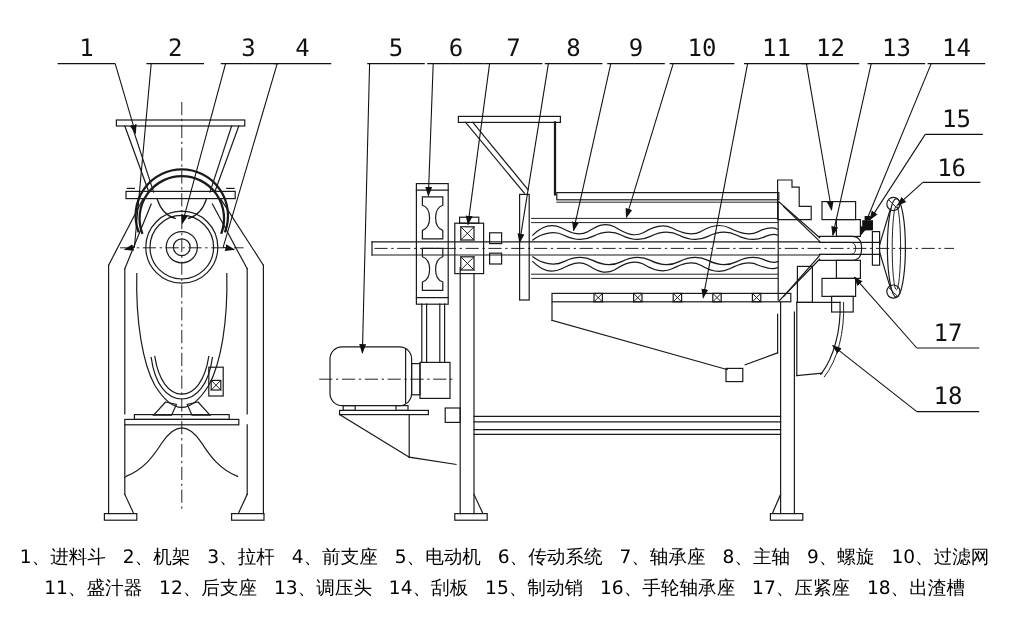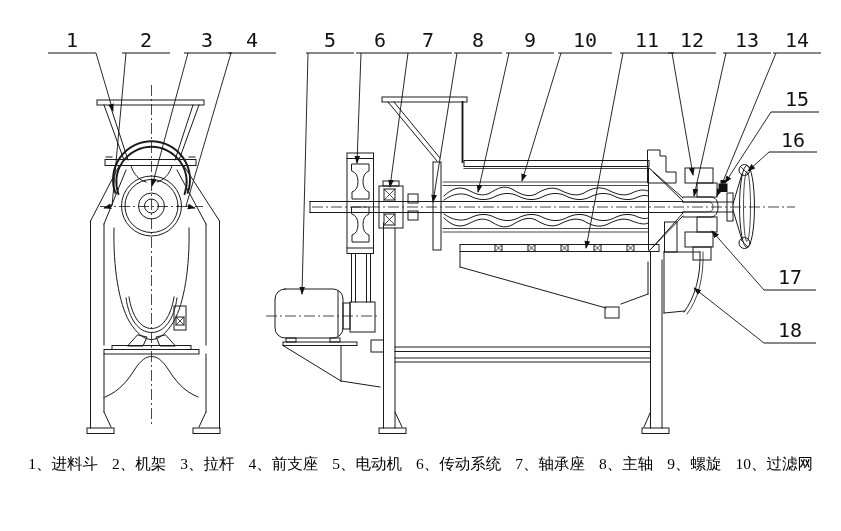--- a/index.html
+++ b/index.html
@@ -9,21 +9,21 @@
   .ln{stroke:#1a1a1a;stroke-width:1;fill:none;stroke-linecap:square;}
   .thick{stroke-width:1.9;}
   .thin{stroke-width:0.8;}
   .cl{stroke:#1a1a1a;stroke-width:0.8;fill:none;stroke-dasharray:11 3 2 3;}
   .callout-num{font-family:"DejaVu Sans Mono","DejaVu Sans",monospace;font-size:20px;fill:#111;
                text-anchor:middle;}
   .callout-underline{stroke:#111;stroke-width:1;}
   .leader{stroke:#111;stroke-width:0.9;fill:none;}
   .legend{position:absolute;left:0;top:451px;width:841px;text-align:center;color:#000;
           font-size:15.5px;line-height:26px;white-space:nowrap;}
-  .legend-item{margin:0 7px;font-family:Liberation Serif, serif;}
+  .legend-item{margin:0 7px;}
 </style>
 </head>
 <body>
 
 <div class="canvas">
 <svg width="841" height="451" viewBox="0 0 841 451">
   <defs>
     <marker id="arrowhead" markerWidth="9" markerHeight="8" refX="8" refY="4" orient="auto">
       <path d="M0,0.8 L9,4 L0,7.2 Z" fill="#111"></path>
     </marker>
@@ -356,14 +356,15 @@
         <g>
           <text x="790" y="337" class="callout-num">18</text>
           <line x1="764" y1="343" x2="816" y2="343" class="callout-underline"></line>
           <polyline points="764,343 694,288" class="leader" marker-end="url(#arrowhead)"></polyline>
         </g>
       </g>
 </svg>
 
 <div class="legend">
   <div id="legend-line-1"><span class="legend-item">1、进料斗</span><span class="legend-item">2、机架</span><span class="legend-item">3、拉杆</span><span class="legend-item">4、前支座</span><span class="legend-item">5、电动机</span><span class="legend-item">6、传动系统</span><span class="legend-item">7、轴承座</span><span class="legend-item">8、主轴</span><span class="legend-item">9、螺旋</span><span class="legend-item">10、过滤网</span></div>
+  <div id="legend-line-2"><span class="legend-item">11、盛汁器</span><span class="legend-item">12、后支座</span><span class="legend-item">13、调压头</span><span class="legend-item">14、刮板</span><span class="legend-item">15、制动销</span><span class="legend-item">16、手轮轴承座</span><span class="legend-item">17、压紧座</span><span class="legend-item">18、出渣槽</span></div>
 </div>
 </div>
 
 </body></html>

